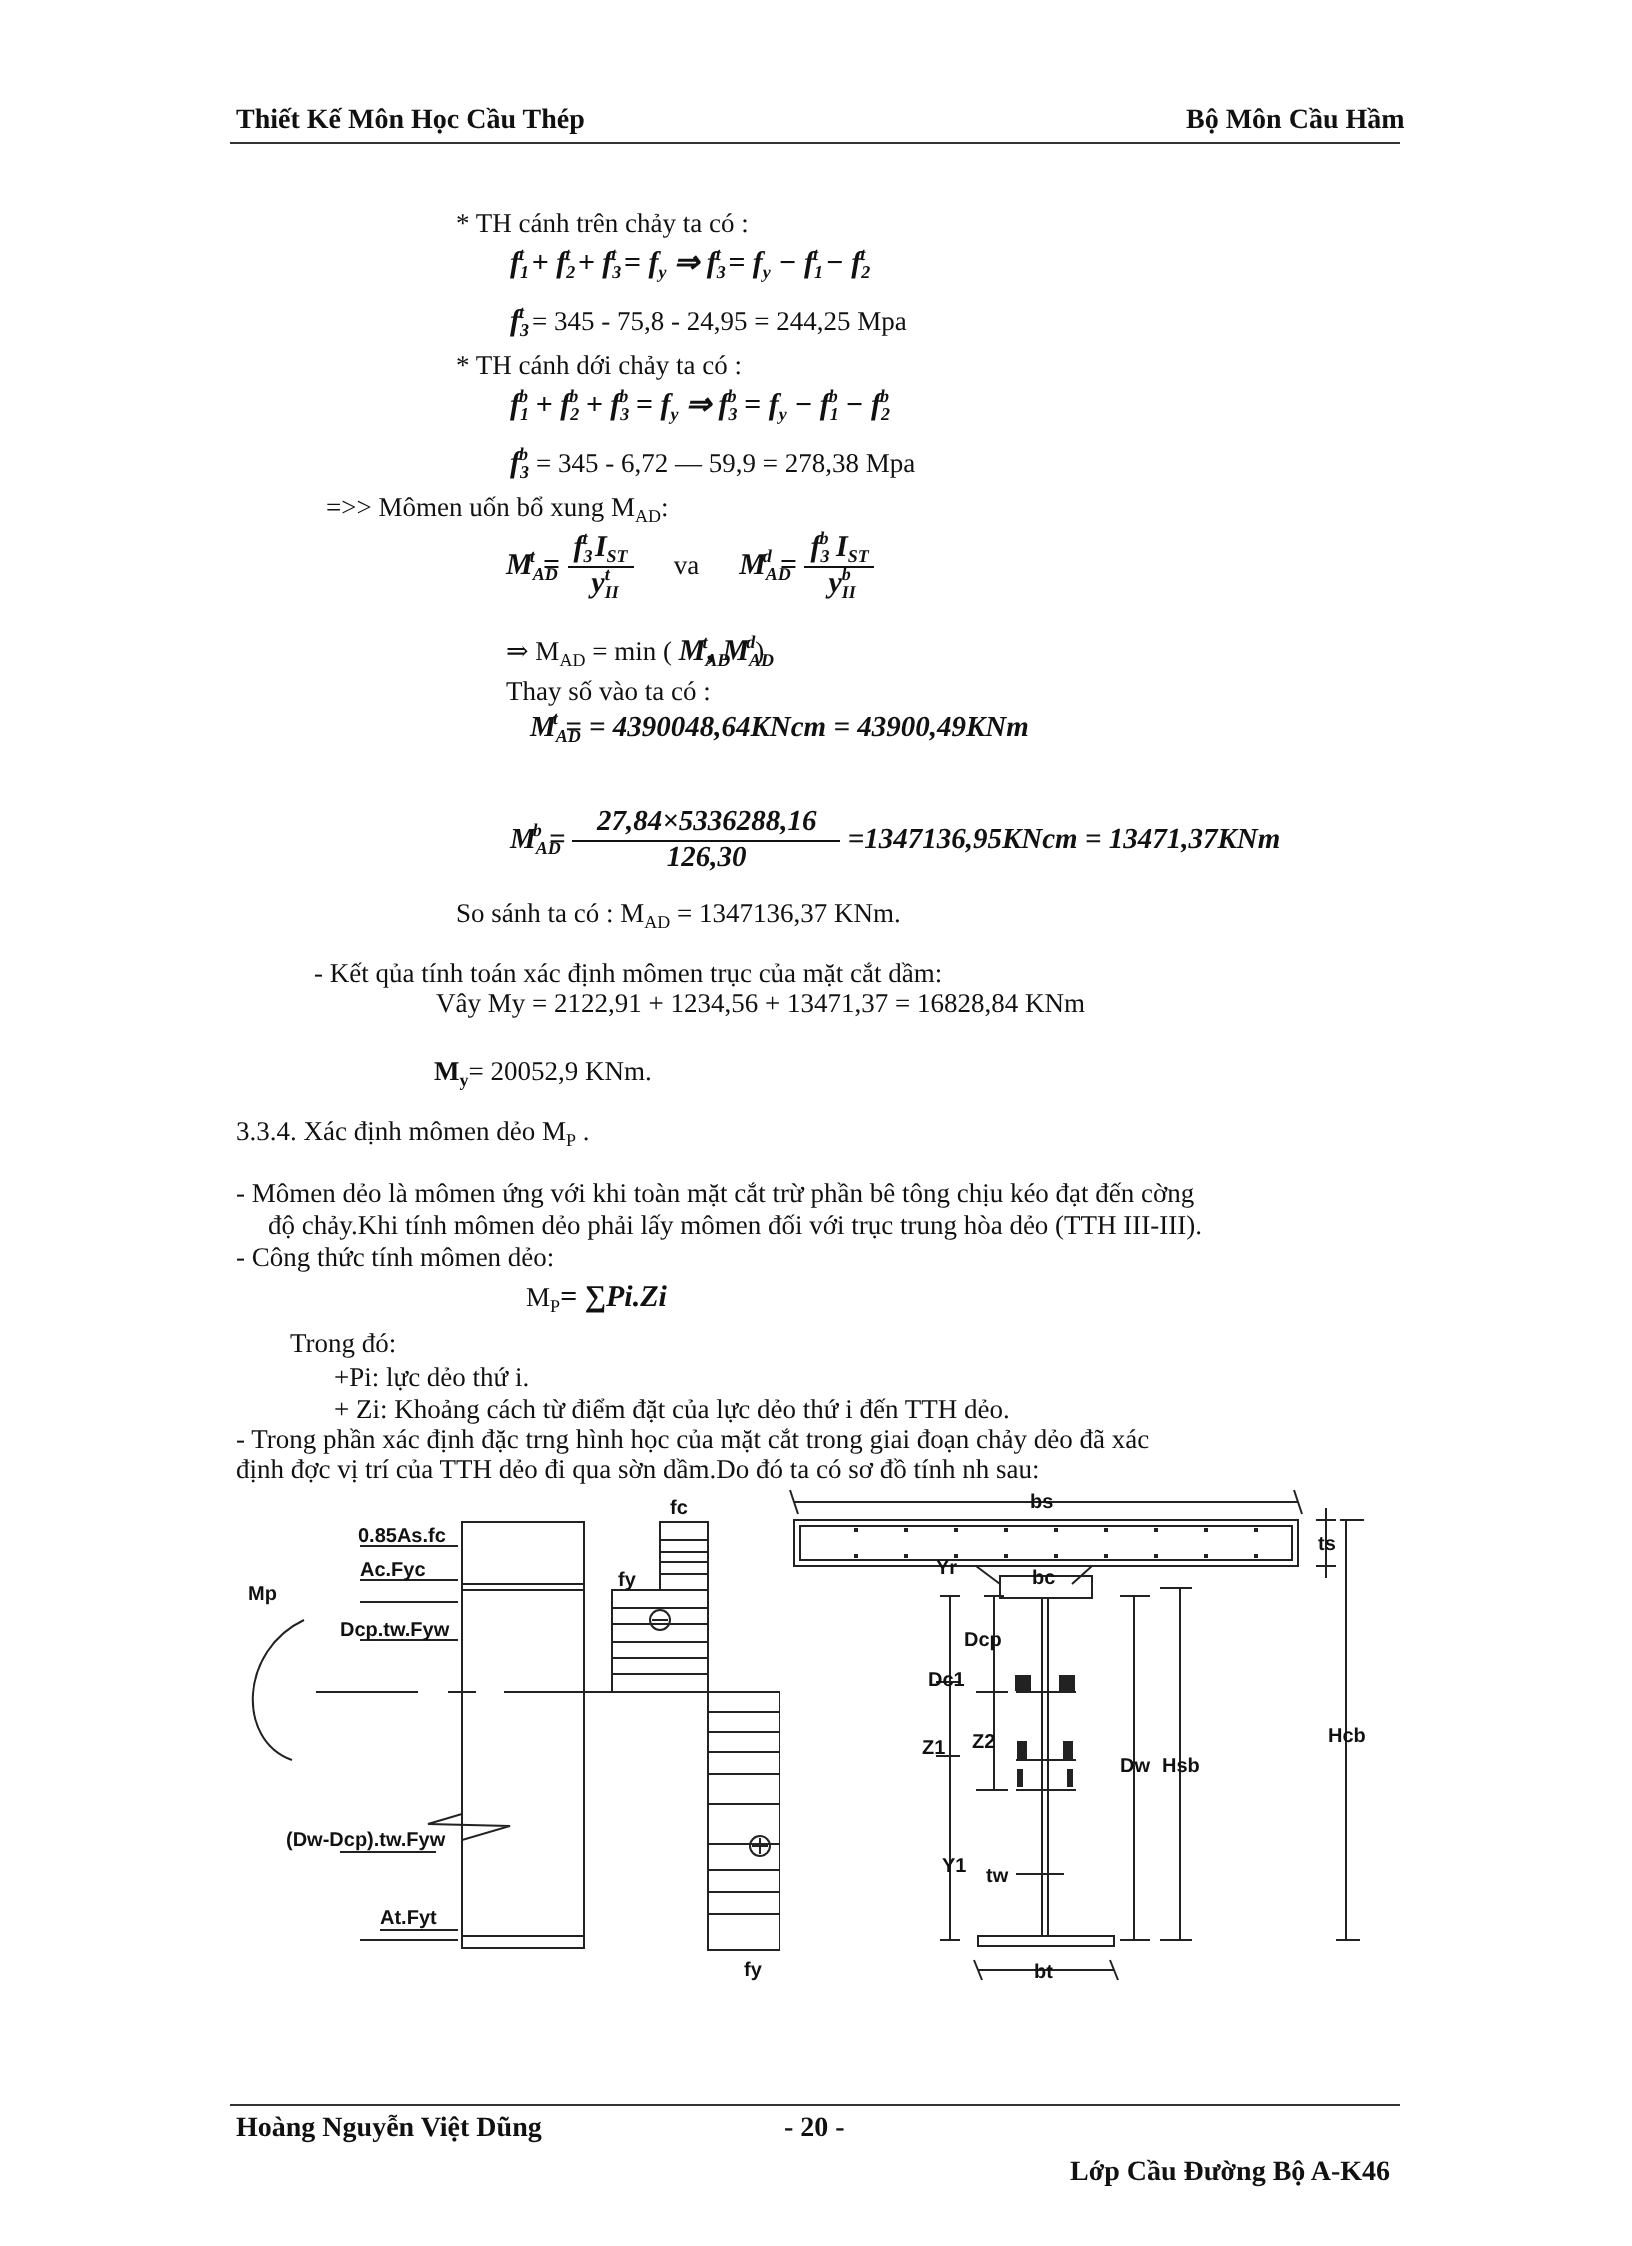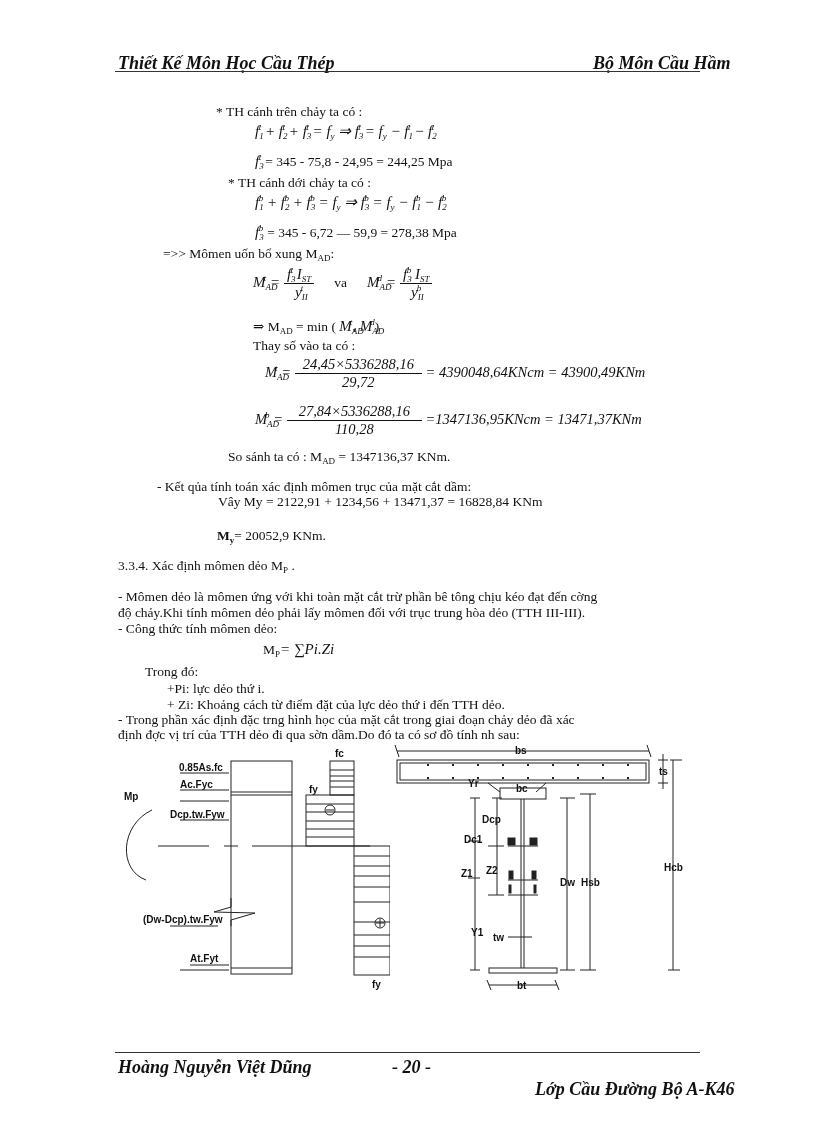--- a/index.html
+++ b/index.html
@@ -1,37 +1,37 @@
 <!DOCTYPE html>
 <html><head>
 <meta charset="utf-8">
 <style>
   html, body { margin:0; padding:0; background:#ffffff; }
   body { width:816px; height:1123px; position:relative; overflow:hidden;
          font-family:"Liberation Serif", "DejaVu Serif", serif; color:#111; }
   .abs { position:absolute; white-space:nowrap; }
-  .hdr { font-style:italic; font-weight:bold; font-size:18px; }
+  .hdr { font-weight:bold; font-size:14px; }
   .rule { position:absolute; left:115px; width:585px; height:0; border-top:1px solid #333; }
   .t { font-size:13.5px; }
-  .m { font-style:italic; font-weight:normal; font-size:15px; font-family:"Liberation Serif", serif; }
+  .m { font-style:italic; font-weight:bold; font-size:15px; font-family:"Liberation Serif", serif; }
   .sub { font-size:9px; position:relative; top:3px; }
   .sup { font-size:9px; position:relative; top:-6px; }
   .frac { display:inline-block; vertical-align:middle; text-align:center; }
   .frac .num { display:block; border-bottom:1px solid #111; padding:0 3px; }
   .frac .den { display:block; padding:0 3px; }
   svg text { font-family:"Liberation Sans", sans-serif; font-weight:bold; font-size:10px; fill:#111; }
 </style>
 </head>
 <body>
 
 <div class="abs hdr" style="left:118px;top:53px;">Thiết Kế Môn Học Cầu Thép</div>
 <div class="abs hdr" style="left:593px;top:53px;">Bộ Môn Cầu Hầm</div>
 <div class="rule" style="top:71px;"></div>
 
-<div class="abs t" style="left:216px;top:104px;">* TH  cánh trên chảy ta có :</div>
+<div class="abs t" style="left:228px;top:104px;">* TH  cánh trên chảy ta có :</div>
 <div class="abs m" style="left:255px;top:122px;">
   <span>f</span><span class="sub">1</span><span class="sup" style="margin-left:-5px">t</span> + <span>f</span><span class="sub">2</span><span class="sup" style="margin-left:-5px">t</span> + <span>f</span><span class="sub">3</span><span class="sup" style="margin-left:-5px">t</span> = <span>f</span><span class="sub">y</span> ⇒ <span>f</span><span class="sub">3</span><span class="sup" style="margin-left:-5px">t</span> = <span>f</span><span class="sub">y</span> − <span>f</span><span class="sub">1</span><span class="sup" style="margin-left:-5px">t</span> − <span>f</span><span class="sub">2</span><span class="sup" style="margin-left:-5px">t</span>
 </div>
 <div class="abs" style="left:255px;top:152px;">
   <span class="m">f</span><span class="m sub">3</span><span class="m sup" style="margin-left:-5px">t</span>
   <span class="t">= 345 - 75,8 - 24,95 = 244,25  Mpa</span>
 </div>
 
 <div class="abs t" style="left:228px;top:175px;">* TH  cánh dới   chảy ta có :</div>
 <div class="abs m" style="left:255px;top:193px;">
@@ -55,43 +55,42 @@
   <span class="frac m"><span class="num">f<span class="sub">3</span><span class="sup" style="margin-left:-5px">b</span> I<span class="sub">ST</span></span><span class="den">y<span class="sub">II</span><span class="sup" style="margin-left:-7px">b</span></span></span>
 </div>
 <div class="abs t" style="left:253px;top:318px;">
   <span>⇒ M</span><span class="sub">AD</span><span> = min  (</span>
   <span class="m">M</span><span class="m sub">AD</span><span class="m sup" style="margin-left:-14px">t</span><span class="m">, M</span><span class="m sub">AD</span><span class="m sup" style="margin-left:-14px">d</span><span>)</span>
 </div>
 <div class="abs t" style="left:253px;top:338px;">Thay số vào ta có :</div>
 
 <div class="abs m" style="left:265px;top:356px;font-size:14.5px;">
   <span>M</span><span class="sub">AD</span><span class="sup" style="margin-left:-14px">t</span> =
-  <span class="frac"><span class="num" style="padding:0 8px">24,45×5336288,16</span><span class="den">29,72</span></span>
   <span>= 4390048,64KNcm = 43900,49KNm</span>
 </div>
 <div class="abs m" style="left:255px;top:403px;font-size:14.5px;">
   <span>M</span><span class="sub">AD</span><span class="sup" style="margin-left:-14px">b</span> =
-  <span class="frac"><span class="num" style="padding:0 12px">27,84×5336288,16</span><span class="den">110,28</span></span>
+  <span class="frac"><span class="num" style="padding:0 12px">27,84×5336288,16</span><span class="den">126,30</span></span>
   <span>=1347136,95KNcm = 13471,37KNm</span>
 </div>
 <div class="abs t" style="left:228px;top:449px;">
   <span>So sánh ta có : M</span><span class="sub">AD</span><span> = 1347136,37 KNm.</span>
 </div>
 
 <div class="abs t" style="left:157px;top:479px;">- Kết qủa tính toán  xác định mômen trục của mặt cắt dầm:</div>
 <div class="abs t" style="left:218px;top:494px;">Vây My = 2122,91 + 1234,56 + 13471,37 = 16828,84  KNm</div>
 <div class="abs t" style="left:217px;top:528px;">
   <span style="font-weight:bold">M</span><span class="sub" style="font-weight:bold">y</span><span>= 20052,9  KNm.</span>
 </div>
 
 <div class="abs t" style="left:118px;top:558px;">
   <span>3.3.4. Xác định  mômen dẻo M</span><span class="sub">P</span><span> .</span>
 </div>
 <div class="abs t" style="left:118px;top:589px;">- Mômen dẻo là mômen ứng với khi toàn mặt cắt trừ phần bê tông chịu kéo đạt đến cờng</div>
-<div class="abs t" style="left:118px;top:605px;">độ chảy.Khi tính mômen dẻo phải lấy mômen đối với trục trung hòa dẻo (TTH III-III).</div>
+<div class="abs t" style="left:134px;top:605px;">độ chảy.Khi tính mômen dẻo phải lấy mômen đối với trục trung hòa dẻo (TTH III-III).</div>
 <div class="abs t" style="left:118px;top:621px;">- Công thức tính mômen dẻo:</div>
 <div class="abs" style="left:263px;top:640px;">
   <span class="t">M</span><span class="sub t" style="font-size:9px">P</span><span class="m">= ∑Pi.Zi</span>
 </div>
 <div class="abs t" style="left:145px;top:664px;">Trong đó:</div>
 <div class="abs t" style="left:167px;top:681px;">+Pi: lực dẻo thứ i.</div>
 <div class="abs t" style="left:167px;top:697px;font-family:Liberation Serif, serif;">+ Zi: Khoảng cách từ điểm đặt của lực dẻo thứ i đến TTH dẻo.</div>
 <div class="abs t" style="left:118px;top:712px;">- Trong phần  xác định đặc trng   hình học của mặt cắt trong giai đoạn  chảy dẻo đã xác</div>
 <div class="abs t" style="left:118px;top:727px;">định đợc   vị trí của TTH dẻo đi qua sờn   dầm.Do đó  ta có sơ đồ tính nh   sau:</div>
 

